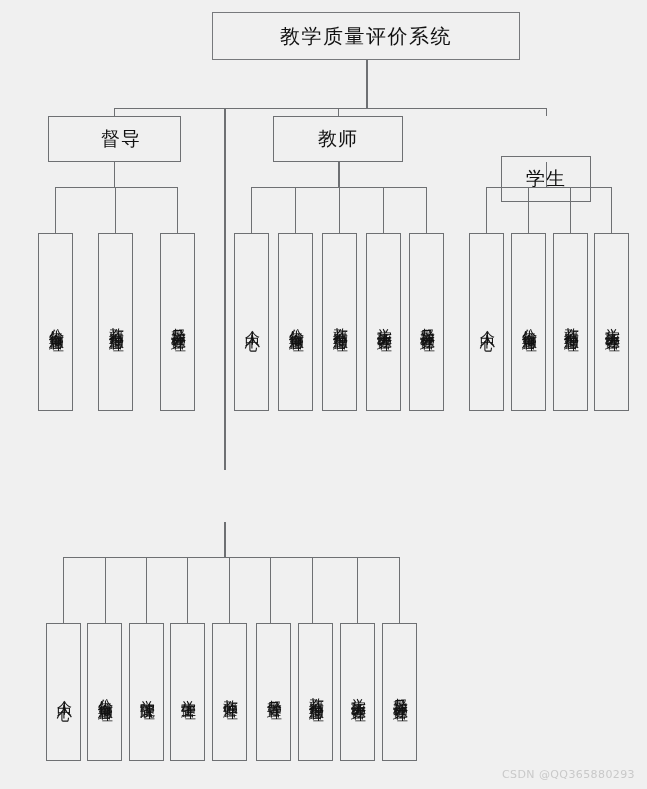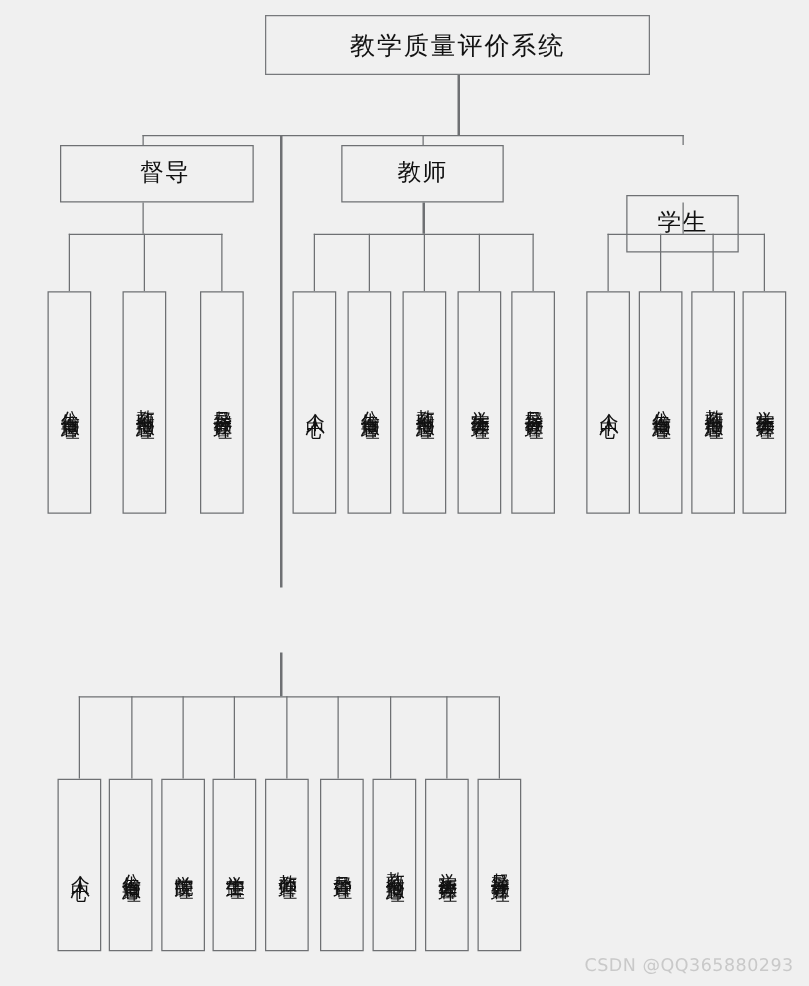--- a/index.html
+++ b/index.html
@@ -70,21 +70,21 @@
     background: #6e7073;
   }
   .line.v { width: 1px; }
   .line.h { height: 1px; }
 
   
   #watermark {
     position: absolute;
     right: 12px;
     bottom: 8px;
-    font-size: 14px;
+    font-size: 11px;
     color: #c9c9c9;
     letter-spacing: 0.4px;
     font-family: "DejaVu Sans", "Liberation Sans", sans-serif;
     white-space: nowrap;
   }
 </style>
 </head>
 <body>
 
 <div id="stage">
@@ -96,21 +96,21 @@
   <div class="line v" style="left:366px; top:60px; width:2px; height:48px;"></div>
 
   <div class="line h" style="left:114px; top:108px; width:433px; height:1px;"></div>
 
   <div class="line v" style="left:114px; top:108px; width:1px; height:8px;"></div>
   <div class="line v" style="left:338px; top:108px; width:1px; height:8px;"></div>
   <div class="line v" style="left:546px; top:108px; width:1px; height:8px;"></div>
 
   <div class="line v" style="left:224px; top:108px; width:2px; height:362px;"></div>
 
-  <div class="node wide" style="left:48px; top:116px; width:155px; height:46px;padding-left:13px;">
+  <div class="node wide" style="left:48px; top:116px; width:133px; height:46px;padding-left:13px;">
     <span class="node-label">督导</span>
   </div>
   <div class="line v" style="left:114px; top:162px; width:1px; height:25px;"></div>
   <div class="line h" style="left:55px; top:187px; width:123px; height:1px;"></div>
   <div class="line v" style="left:55px; top:187px; width:1px; height:46px;"></div>
   <div class="line v" style="left:115px; top:187px; width:1px; height:46px;"></div>
   <div class="line v" style="left:177px; top:187px; width:1px; height:46px;"></div>
 
   <div class="node leaf" style="left:38px; top:233px; width:35px; height:178px;">
     <span class="node-label">公告信息管理</span>

